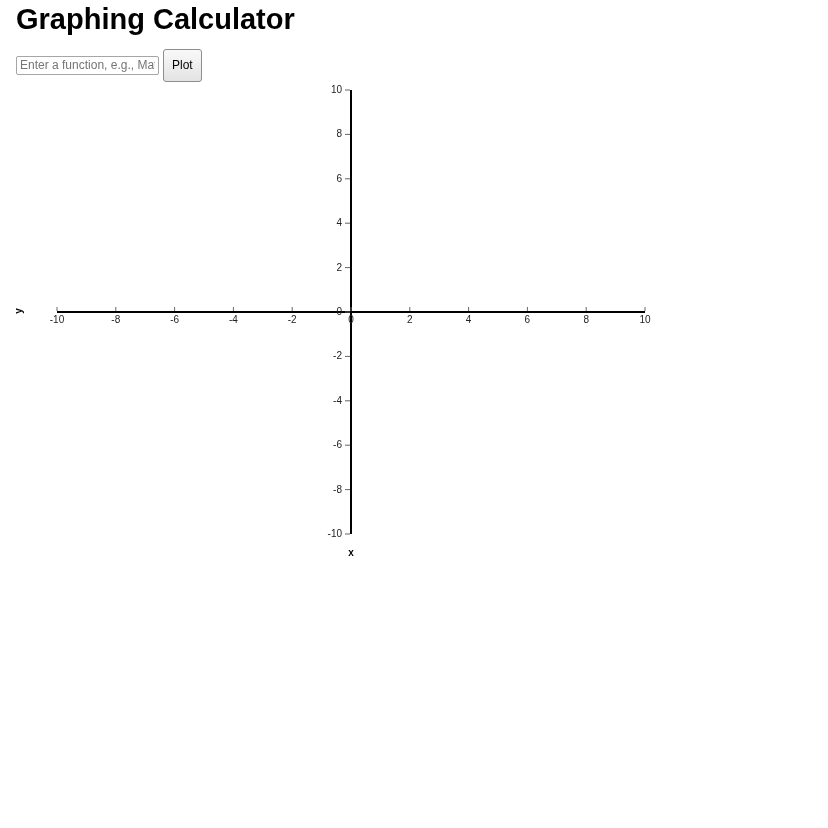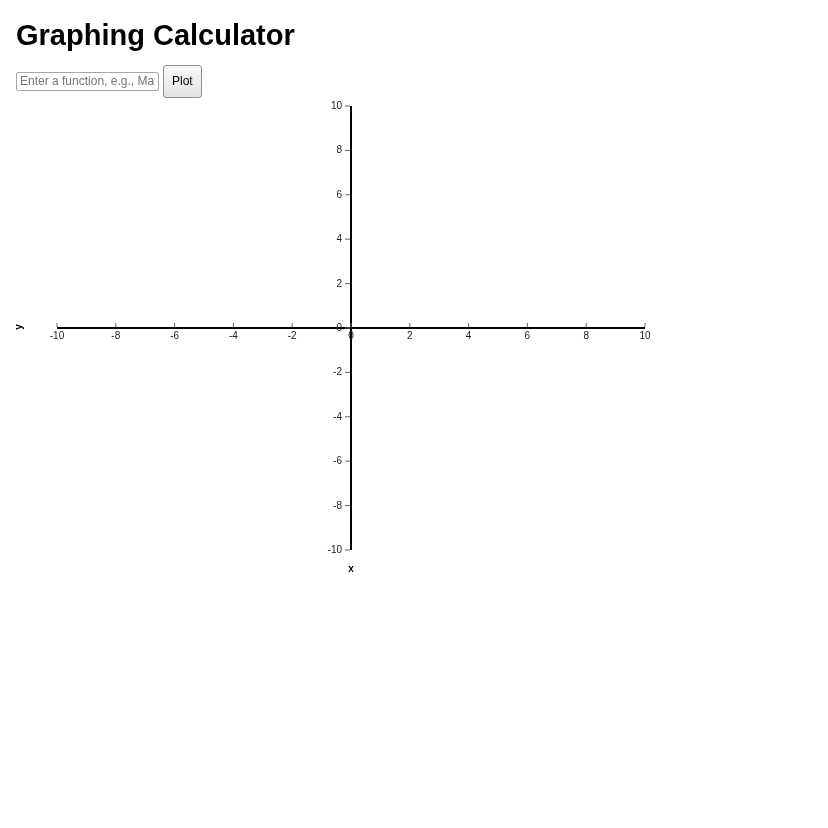--- a/index.html
+++ b/index.html
@@ -12,21 +12,21 @@
     font-family: "Liberation Sans", sans-serif;
   }
   .app {
     padding: 0 16px;
   }
   .page-title {
     font-size: 29px;
     font-weight: 700;
     color: #000000;
     margin: 0;
-    padding-top: 19px;
+    padding-top: 3px;
     line-height: 33px;
   }
   .form-row {
     display: flex;
     align-items: center;
     margin-top: 19px;
     height: 20px;
     font-size: 14px;
     color: #000000;
     white-space: nowrap;

